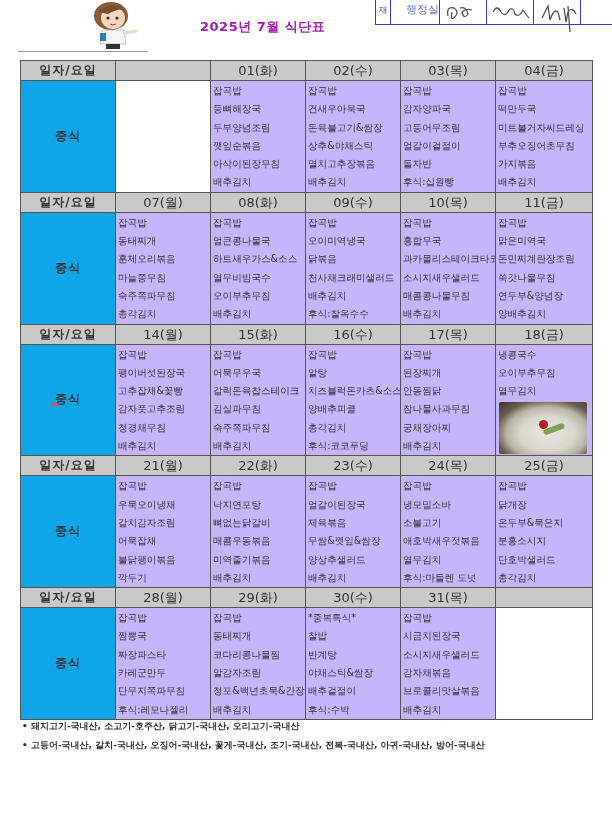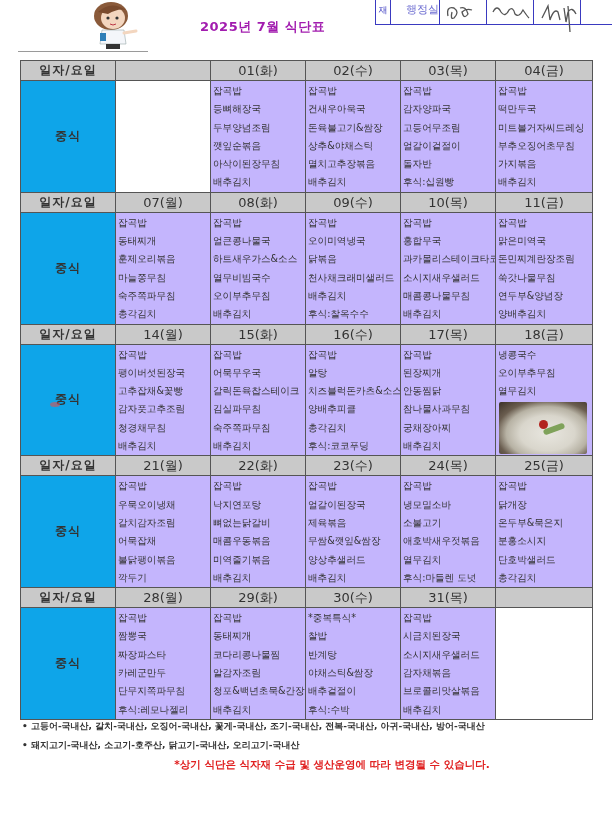--- a/index.html
+++ b/index.html
@@ -381,16 +381,15 @@
         <td class="day empty">
           <ul></ul>
         </td>
       </tr>
     </tbody>
 </table>
 
 <div class="stain"></div>
 
 <div class="notes">
+  <div>• 돼지고기-국내산, 소고기-호주산, 닭고기-국내산, 오리고기-국내산</div>
   <div>• 고등어-국내산, 갈치-국내산, 오징어-국내산, 꽃게-국내산, 조기-국내산, 전복-국내산, 아귀-국내산, 방어-국내산</div>
-  <div>• 돼지고기-국내산, 소고기-호주산, 닭고기-국내산, 오리고기-국내산</div>
-  <div class="warning">*상기 식단은 식자재 수급 및 생산운영에 따라 변경될 수 있습니다.</div>
 </div>
 
 </body></html>

